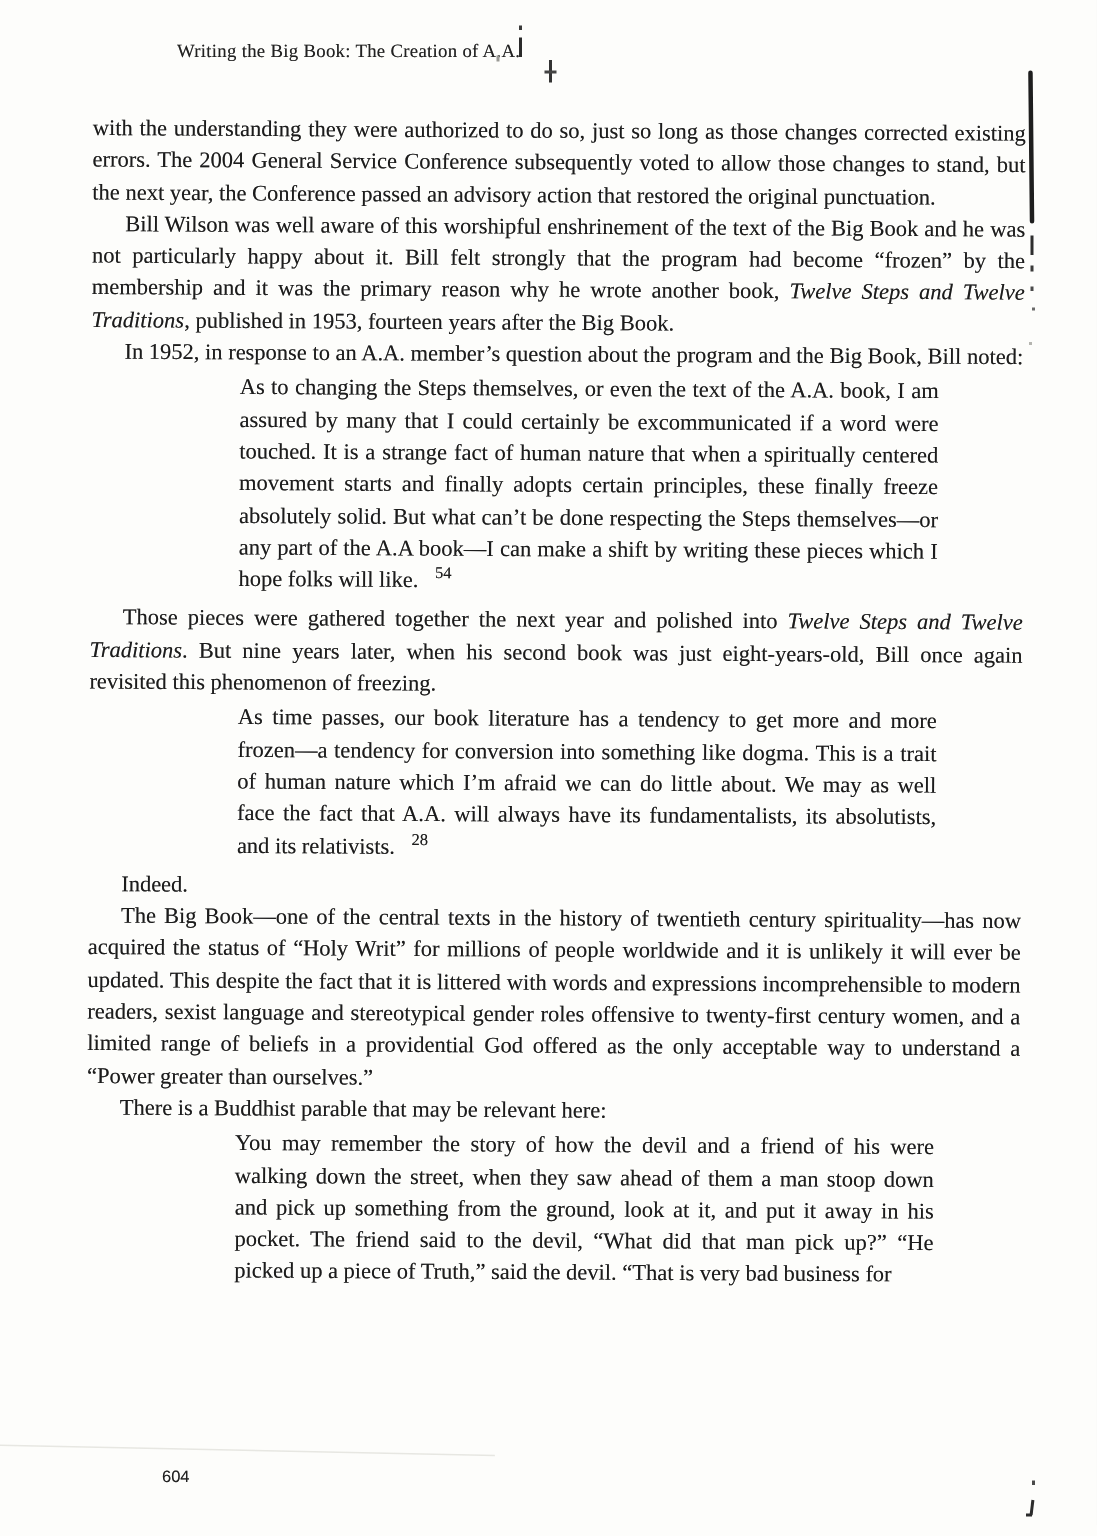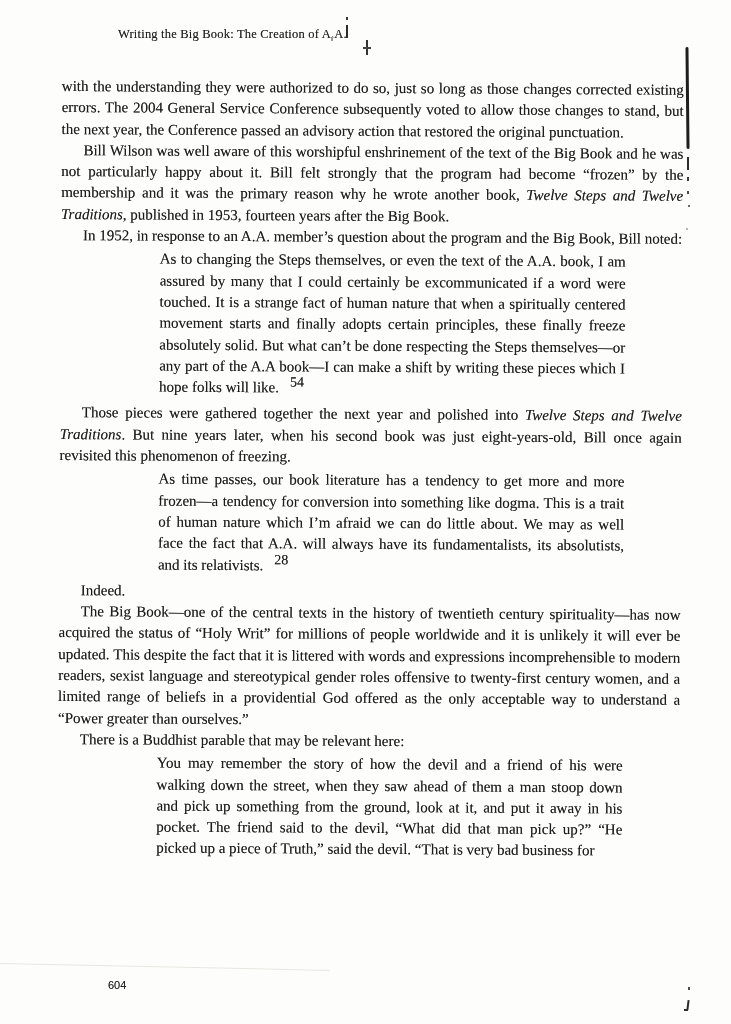--- a/index.html
+++ b/index.html
@@ -37,21 +37,21 @@
     text-shadow: 0 0 0.4px rgba(0,0,0,0.5);
   }
   .text-block p { margin: 0; text-indent: 22px; }
   .text-block p.no-indent { text-indent: 0; }
   .text-block blockquote {
     margin: 2px 57px 5px 99px;
     text-indent: 0;
   }
   .text-block .em { font-style: italic; }
   sup.fn {
-    font-size: 14px;
+    font-size: 11px;
     line-height: 0;
     vertical-align: super;
     letter-spacing: 0;
     padding-left: 11px;
   }
   .page-number {
     position: absolute;
     left: 108px; top: 979px;
     font-size: 11px;
     color: #222;

